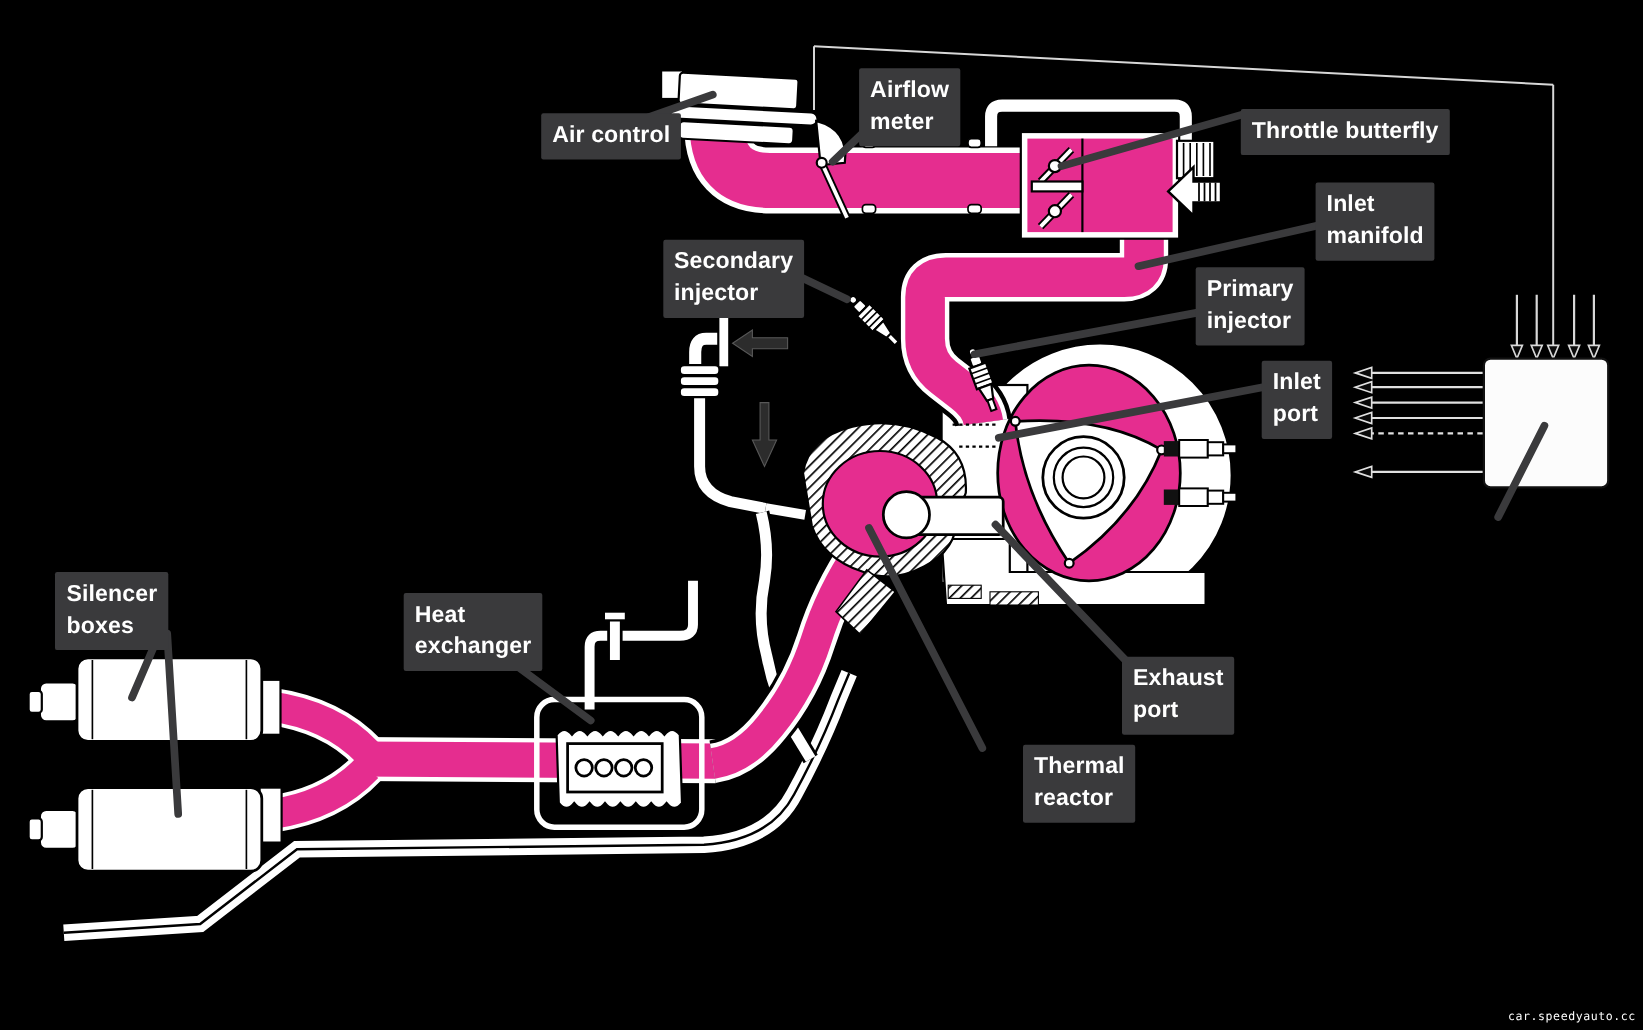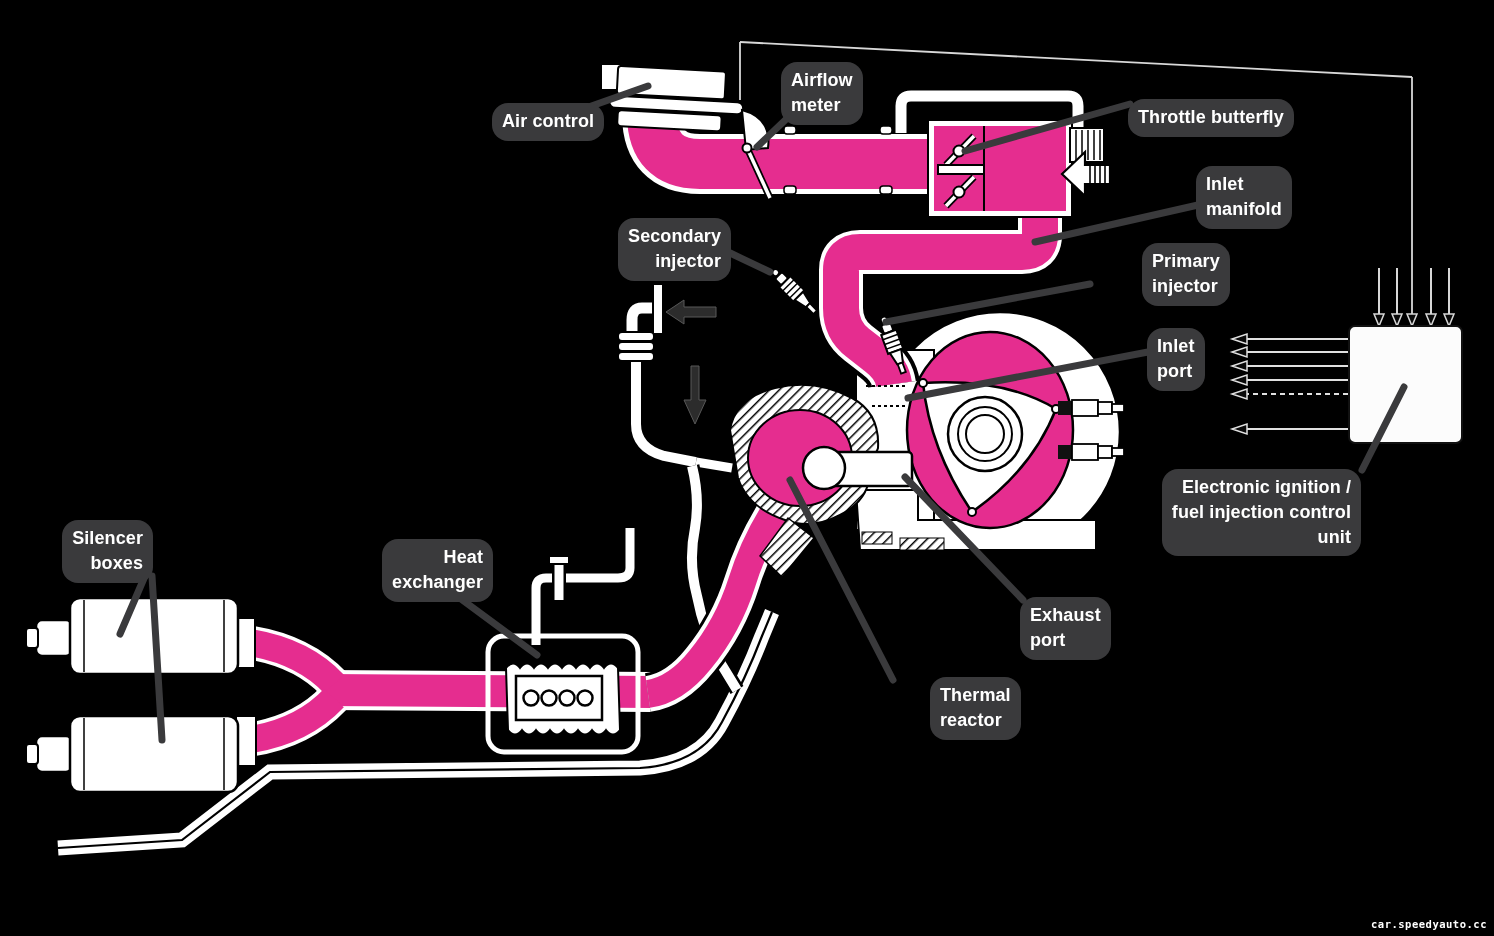--- a/index.html
+++ b/index.html
@@ -1,24 +1,24 @@
 <!DOCTYPE html>
 <html style="--pink: #e52d8f; --label_bg: #3a3a3c; --background: #000000; --line_work: #ffffff;"><head>
 <meta charset="utf-8">
 <style>
   html,body{margin:0;padding:0;background:#000;}
   #stage{position:relative;width:1494px;height:936px;background:var(--background,#000);overflow:hidden;
          font-family:"Liberation Sans",sans-serif;}
   #stage svg{position:absolute;left:0;top:0;}
   .lbl{position:absolute;background:var(--label_bg,#3a3a3c);color:#fff;font-weight:bold;
-       font-size:18px;line-height:1.38;padding:6px 10px 7px;border-radius:16px;
+       font-size:21px;line-height:1.38;padding:6px 10px 7px;border-radius:2px;
        white-space:pre-line;letter-spacing:.1px;}
-  .lbl.right{text-align:right;}
+  .lbl.right{}
   .watermark{position:absolute;left:1371px;top:918px;color:#fff;font-size:10.5px;
-             font-family:"DejaVu Sans Mono",monospace;letter-spacing:.5px;font-weight:bold;}
+             font-family:"DejaVu Sans Mono",monospace;letter-spacing:.5px;}
   .pk{fill:var(--pink,#e52d8f);}
   .pks{stroke:var(--pink,#e52d8f);}
   .ldr{stroke:var(--label_bg,#3a3a3c);stroke-width:7;stroke-linecap:round;fill:none;}
   .wire{stroke:#d8d8d8;stroke-width:1.8;fill:none;}
 </style>
 </head>
 <body>
 
 <div id="stage">
 <svg width="1494" height="936" viewBox="0 0 1494 936">
@@ -293,27 +293,24 @@
 </svg>
 
 <div class="lbl" style="left:492px;top:103px">Air control</div>
 <div class="lbl" style="left:781px;top:62px">Airflow
 meter</div>
 <div class="lbl" style="left:1128px;top:99px">Throttle butterfly</div>
 <div class="lbl" style="left:1196px;top:166px">Inlet
 manifold</div>
 <div class="lbl right" style="right:763px;top:218px">Secondary
 injector</div>
-<div class="lbl" style="left:1142px;top:243px">Primary
+<div class="lbl" style="left:1087px;top:243px">Primary
 injector</div>
 <div class="lbl" style="left:1147px;top:328px">Inlet
 port</div>
-<div class="lbl right" style="right:133px;top:469px">Electronic ignition /
-fuel injection control
-unit</div>
 <div class="lbl" style="left:1020px;top:597px">Exhaust
 port</div>
 <div class="lbl" style="left:930px;top:677px">Thermal
 reactor</div>
 <div class="lbl right" style="right:1001px;top:539px">Heat
 exchanger</div>
 <div class="lbl right" style="right:1341px;top:520px">Silencer
 boxes</div>
 
 <div class="watermark">car.speedyauto.cc</div>

